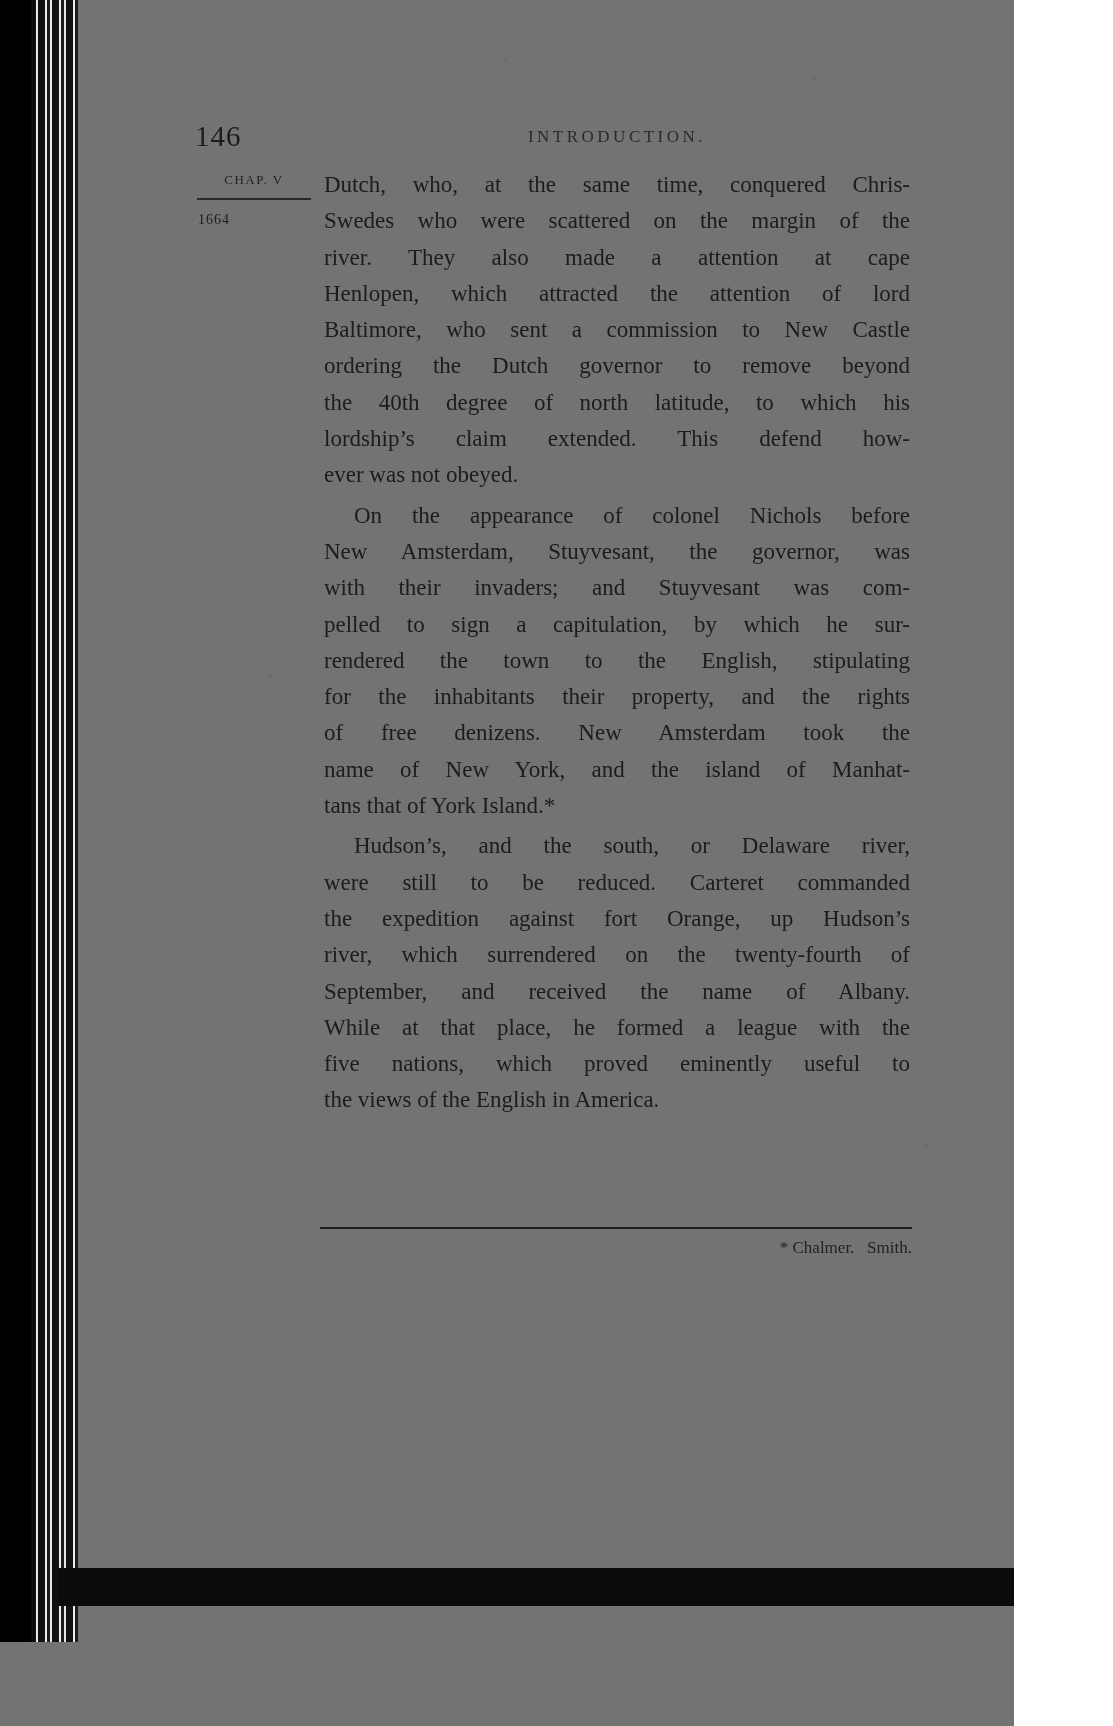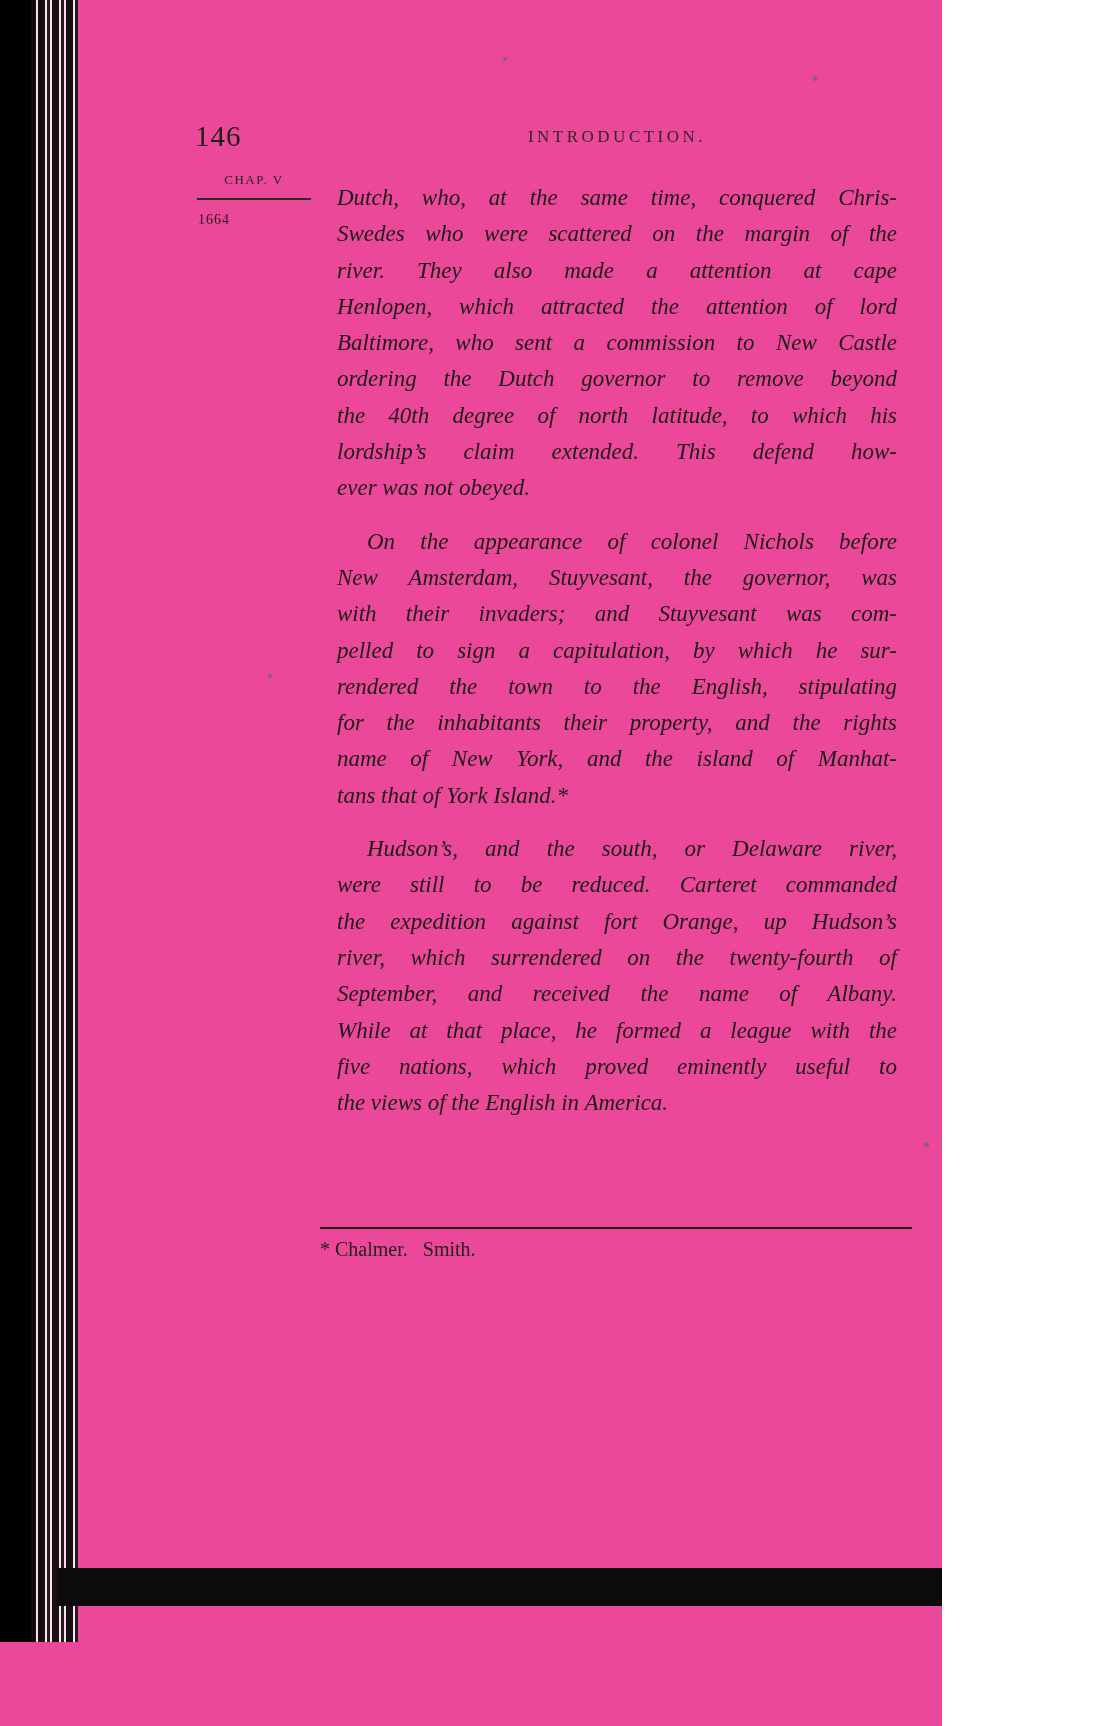--- a/index.html
+++ b/index.html
@@ -2,23 +2,23 @@
 <html><head>
 <meta charset="utf-8">
 <style>
   html, body {
     margin: 0;
     padding: 0;
     background: #ffffff;
   }
   .page {
     position: relative;
-    width: 942px;
+    width: 1014px;
     height: 1726px;
-    background: #ec4899;
+    background: #737373;
     overflow: hidden;
     font-family: "Liberation Serif", "DejaVu Serif", serif;
     color: #1d1c19;
   }
 
   
   .scan-edge-left {
     position: absolute;
     left: 0; top: 0;
     width: 78px; height: 1642px;
@@ -89,21 +89,21 @@
     letter-spacing: 1px;
   }
 
   
   .text-column {
     position: absolute;
     left: 320px; top: 163px;
     width: 594px;
     font-size: 23px;
   }
-  .para { margin: 17px; font-style: italic; }
+  .para { margin: 4px; }
   .para .line {
     line-height: 36.3px;
     text-align: justify;
     text-align-last: justify;
     white-space: normal;
   }
   .para .line.last {
     text-align-last: left;
   }
   .para.indent .line:first-child {
@@ -114,22 +114,22 @@
   .footnote-rule {
     position: absolute;
     left: 320px; top: 1227px;
     width: 592px; height: 2px;
     background: #201f1c;
   }
   .footnote {
     position: absolute;
     left: 320px; top: 1238px;
     width: 592px;
-    text-align: left;
-    font-size: 20px;
+    text-align: right;
+    font-size: 17px;
     white-space: pre;
     color: #23221e;
   }
 </style>
 </head>
 <body>
 
 <div class="page">
 
   <div class="scan-edge-left"></div>
@@ -158,20 +158,21 @@
         <div class="line">lordship’s claim extended.  This defend how-</div>
         <div class="line last">ever was not obeyed.</div>
       </div>
       <div class="para indent">
         <div class="line">On the appearance of colonel Nichols before</div>
         <div class="line">New Amsterdam, Stuyvesant, the governor, was</div>
         <div class="line">with their invaders; and Stuyvesant was com-</div>
         <div class="line">pelled to sign a capitulation, by which he sur-</div>
         <div class="line">rendered the town to the English, stipulating</div>
         <div class="line">for the inhabitants their property, and the rights</div>
+        <div class="line">of free denizens.  New Amsterdam took the</div>
         <div class="line">name of New York, and the island of Manhat-</div>
         <div class="line last">tans that of York Island.*</div>
       </div>
       <div class="para indent">
         <div class="line">Hudson’s, and the south, or Delaware river,</div>
         <div class="line">were still to be reduced.  Carteret commanded</div>
         <div class="line">the expedition against fort Orange, up Hudson’s</div>
         <div class="line">river, which surrendered on the twenty-fourth of</div>
         <div class="line">September, and received the name of Albany.</div>
         <div class="line">While at that place, he formed a league with the</div>

